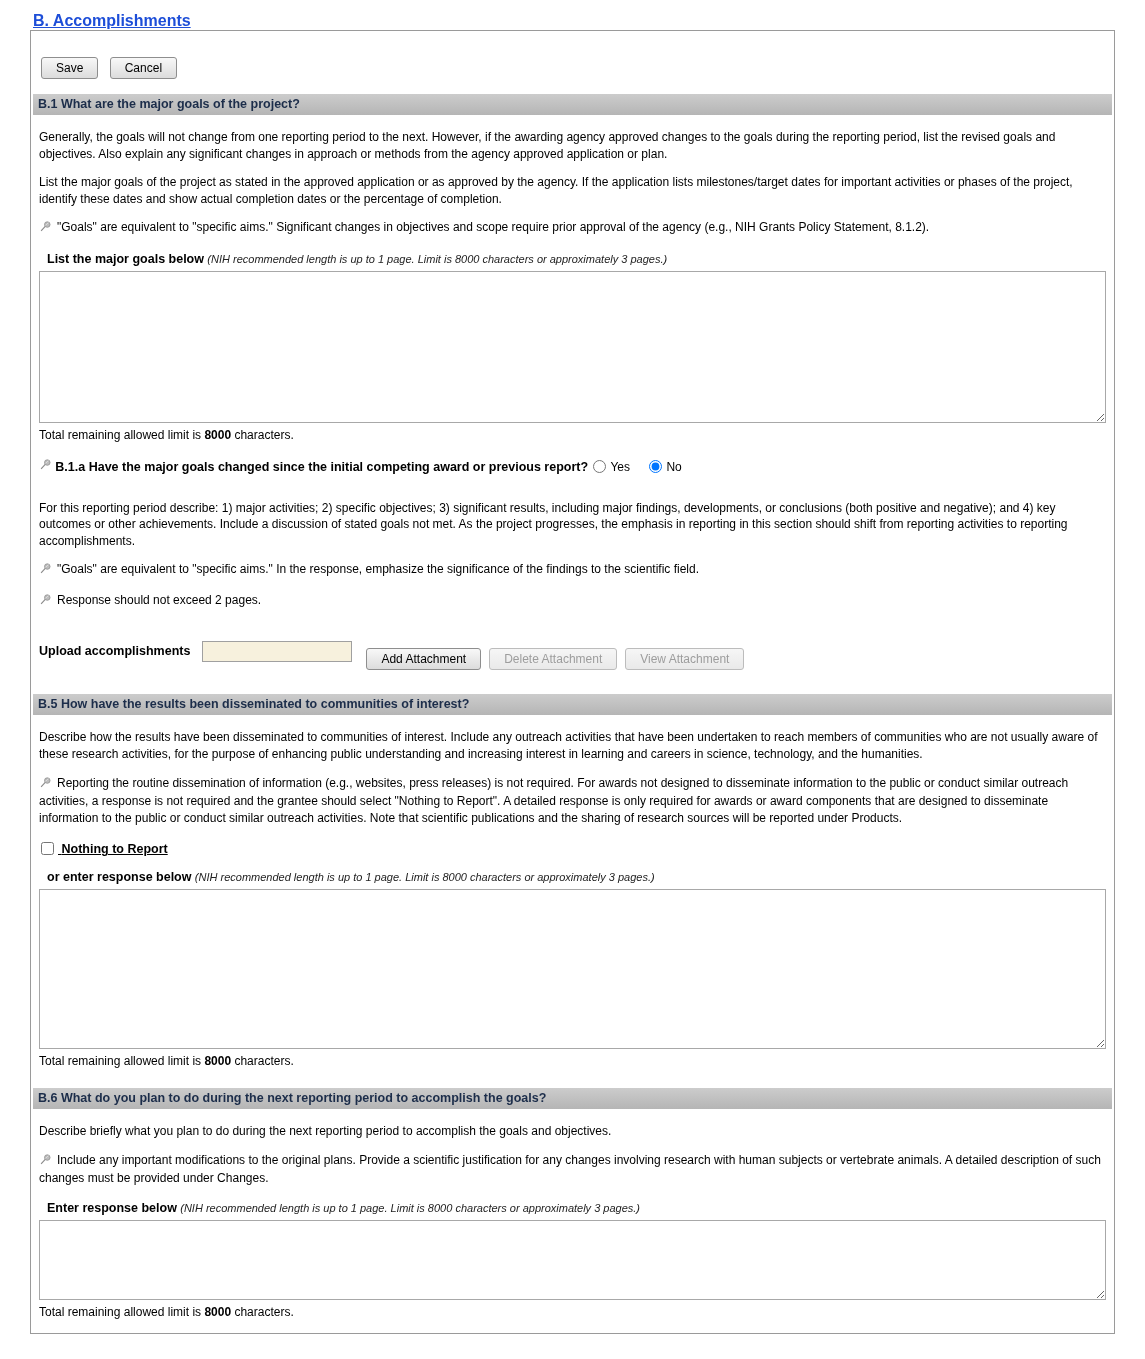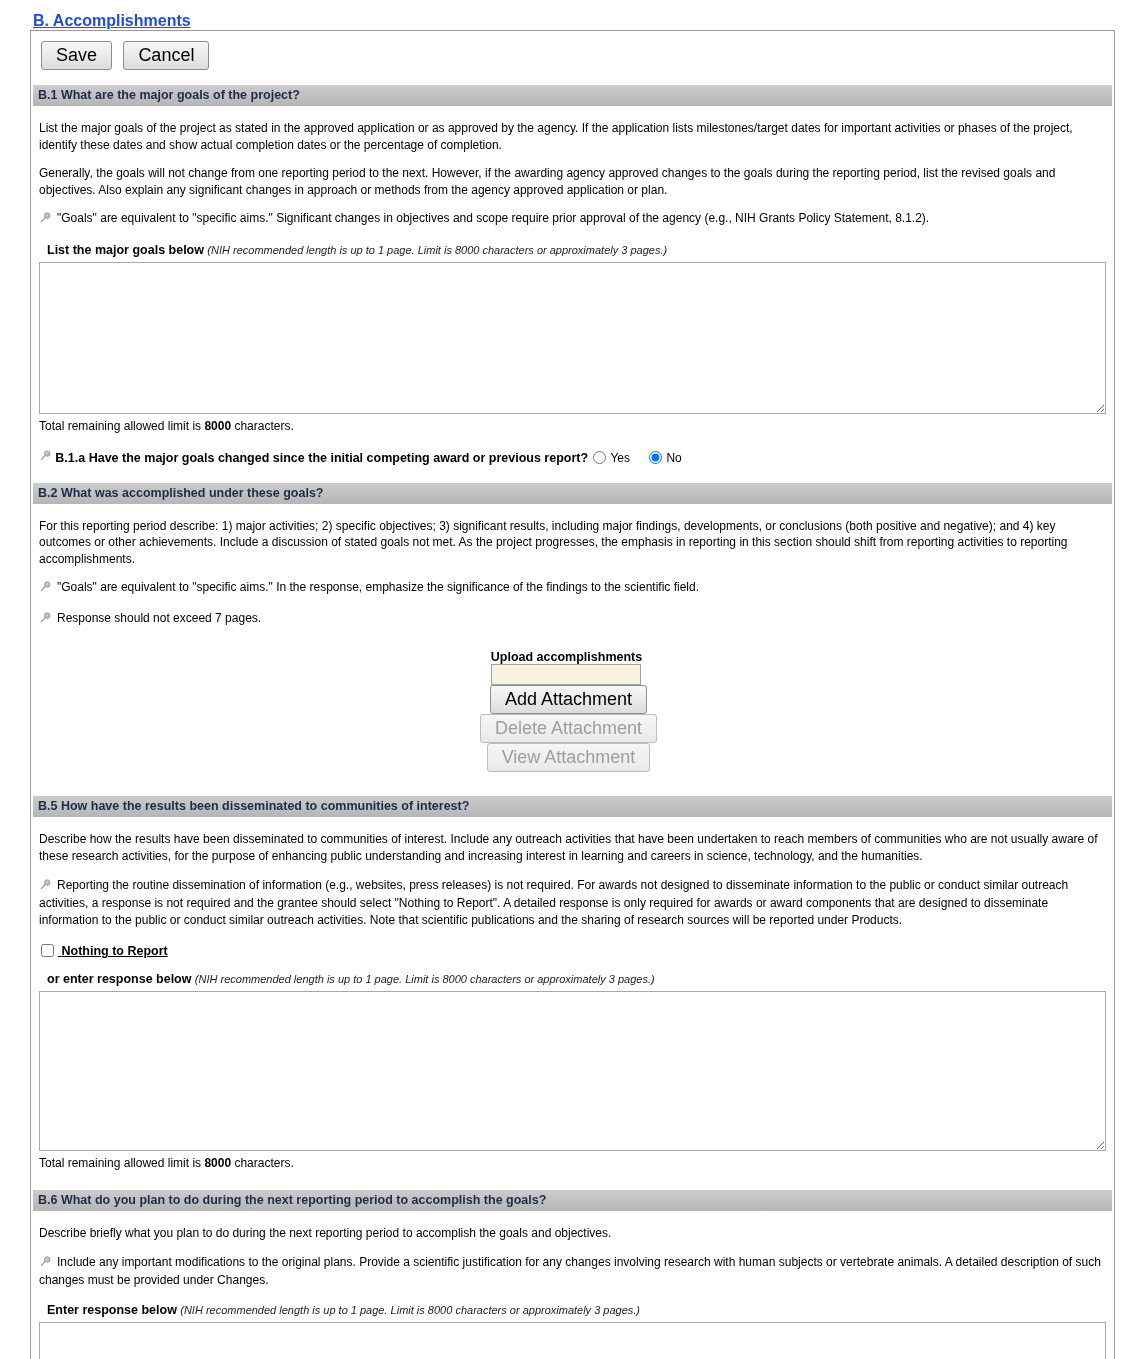--- a/index.html
+++ b/index.html
@@ -14,24 +14,24 @@
     margin:12px 0 0 33px;
     text-decoration:underline;
   }
   .panel {
     width:1085px; margin:0 auto 14px auto;
     border:1px solid #9a9a9a; background:#fff;
     padding:0 0 0 0;
   }
   .toolbar { padding:10px 10px 9px 10px; }
   .btn {
-    font-family:"Liberation Sans",sans-serif; font-size:18px;
+    font-family:"Liberation Sans",sans-serif; font-size:12px;
     color:#000; background:linear-gradient(#f8f8f8,#dcdcdc);
     border:1px solid #8e8e8e; border-radius:3px;
-    padding:3px 14px; margin-right:8px; cursor:pointer;
+    padding:3px 14px; margin-right:8px; cursor:pointer;margin-top:16px;
   }
   .btn.disabled {
     color:#9d9d9d; border-color:#bcbcbc;
     background:linear-gradient(#f6f6f6,#e9e9e9); cursor:default;
   }
   .sec-header {
     margin:6px 2px 0 2px; padding:3px 5px 4px 5px;
     background:linear-gradient(#cccccc,#b5b5b5);
     color:#1c2d4a; font-weight:bold; font-size:12.5px;
   }
@@ -50,21 +50,21 @@
   .ta-large { height:152px; }
   .ta-mid   { height:160px; }
   .ta-small { height:80px; }
   .remaining { margin:5px 0 10px 0; }
   .remaining b { font-weight:bold; }
   .b1a-row { margin:16px 0 8px 0; }
   .b1a-q { font-weight:bold; font-size:12.5px; }
   .radio-group { display:inline-block; }
   .radio-group label { margin-right:14px; }
   input[type=radio], input[type=checkbox] { vertical-align:-2px; margin:0 4px 0 2px; }
-  .upload-row { margin:22px 0 14px 0; display:flex; align-items:center;flex-direction:column; }
+  .upload-row { margin:22px 0 14px 0; display:flex; align-items:center; }
   .upload-label { font-weight:bold; font-size:12.5px; margin-right:12px; }
   .upload-input {
     width:150px; height:21px; border:1px solid #a0a0a0;
     background:#f7f1dd; margin-right:14px; font-size:12px; padding:0 3px;
   }
   .checkbox-row { margin:16px 0 6px 0; font-weight:bold; font-size:12.5px;text-decoration:underline; }
 </style>
 </head>
 <body>
 
@@ -72,22 +72,22 @@
 
 <div class="panel">
 
   <div class="toolbar">
     <button class="btn">Save</button>
     <button class="btn">Cancel</button>
   </div>
 
   <div class="sec-header">B.1 What are the major goals of the project?</div>
   <div class="sec-body">
+    <div class="para">Generally, the goals will not change from one reporting period to the next. However, if the awarding agency approved changes to the goals during the reporting period, list the revised goals and objectives. Also explain any significant changes in approach or methods from the agency approved application or plan.</div>
     <div class="para">List the major goals of the project as stated in the approved application or as approved by the agency. If the application lists milestones/target dates for important activities or phases of the project, identify these dates and show actual completion dates or the percentage of completion.</div>
-    <div class="para">Generally, the goals will not change from one reporting period to the next. However, if the awarding agency approved changes to the goals during the reporting period, list the revised goals and objectives. Also explain any significant changes in approach or methods from the agency approved application or plan.</div>
 
     <div class="tip">
       <span class="pin-wrap"><svg width="13" height="13" viewBox="0 0 16 16">
             <ellipse cx="10.2" cy="5.6" rx="3.4" ry="3.4" fill="#bdbdbd" stroke="#8b8b8b" stroke-width="0.9"></ellipse>
             <path d="M7.6 7.8 L2.6 13.4" stroke="#8b8b8b" stroke-width="1.4" fill="none"></path>
             <path d="M11.6 3.2 l-3.4 3.4" stroke="#e3e3e3" stroke-width="1" fill="none"></path>
           </svg></span><span>"Goals" are equivalent to "specific aims." Significant changes in objectives and scope require prior approval of the agency (e.g., NIH Grants Policy Statement, 8.1.2).</span>
     </div>
 
     <div class="field-label-row">
@@ -104,37 +104,36 @@
             <path d="M11.6 3.2 l-3.4 3.4" stroke="#e3e3e3" stroke-width="1" fill="none"></path>
           </svg></span>
       <span class="b1a-q">B.1.a Have the major goals changed since the initial competing award or previous report?</span>
       <span class="radio-group">
         <input type="radio" name="b1a" style=""><label>Yes</label>
         <input type="radio" name="b1a" checked="" style=""><label>No</label>
       </span>
     </div>
   </div>
 
-  <div class="sec-header">B.2 What was accomplished under these goals?</div>
   <div class="sec-body">
     <div class="para">For this reporting period describe: 1) major activities; 2) specific objectives; 3) significant results, including major findings, developments, or conclusions (both positive and negative); and 4) key outcomes or other achievements. Include a discussion of stated goals not met. As the project progresses, the emphasis in reporting in this section should shift from reporting activities to reporting accomplishments.</div>
 
     <div class="tip">
       <span class="pin-wrap"><svg width="13" height="13" viewBox="0 0 16 16">
             <ellipse cx="10.2" cy="5.6" rx="3.4" ry="3.4" fill="#bdbdbd" stroke="#8b8b8b" stroke-width="0.9"></ellipse>
             <path d="M7.6 7.8 L2.6 13.4" stroke="#8b8b8b" stroke-width="1.4" fill="none"></path>
             <path d="M11.6 3.2 l-3.4 3.4" stroke="#e3e3e3" stroke-width="1" fill="none"></path>
           </svg></span><span>"Goals" are equivalent to "specific aims." In the response, emphasize the significance of the findings to the scientific field.</span>
     </div>
     <div class="tip">
       <span class="pin-wrap"><svg width="13" height="13" viewBox="0 0 16 16">
             <ellipse cx="10.2" cy="5.6" rx="3.4" ry="3.4" fill="#bdbdbd" stroke="#8b8b8b" stroke-width="0.9"></ellipse>
             <path d="M7.6 7.8 L2.6 13.4" stroke="#8b8b8b" stroke-width="1.4" fill="none"></path>
             <path d="M11.6 3.2 l-3.4 3.4" stroke="#e3e3e3" stroke-width="1" fill="none"></path>
-          </svg></span><span>Response should not exceed 7 pages.</span>
+          </svg></span><span>Response should not exceed 2 pages.</span>
     </div>
 
     <div class="upload-row">
       <span class="upload-label">Upload accomplishments</span>
       <input type="text" class="upload-input" value="" style="">
       <button class="btn">Add Attachment</button>
       <button class="btn disabled" disabled="">Delete Attachment</button>
       <button class="btn disabled" disabled="">View Attachment</button>
     </div>
   </div>

